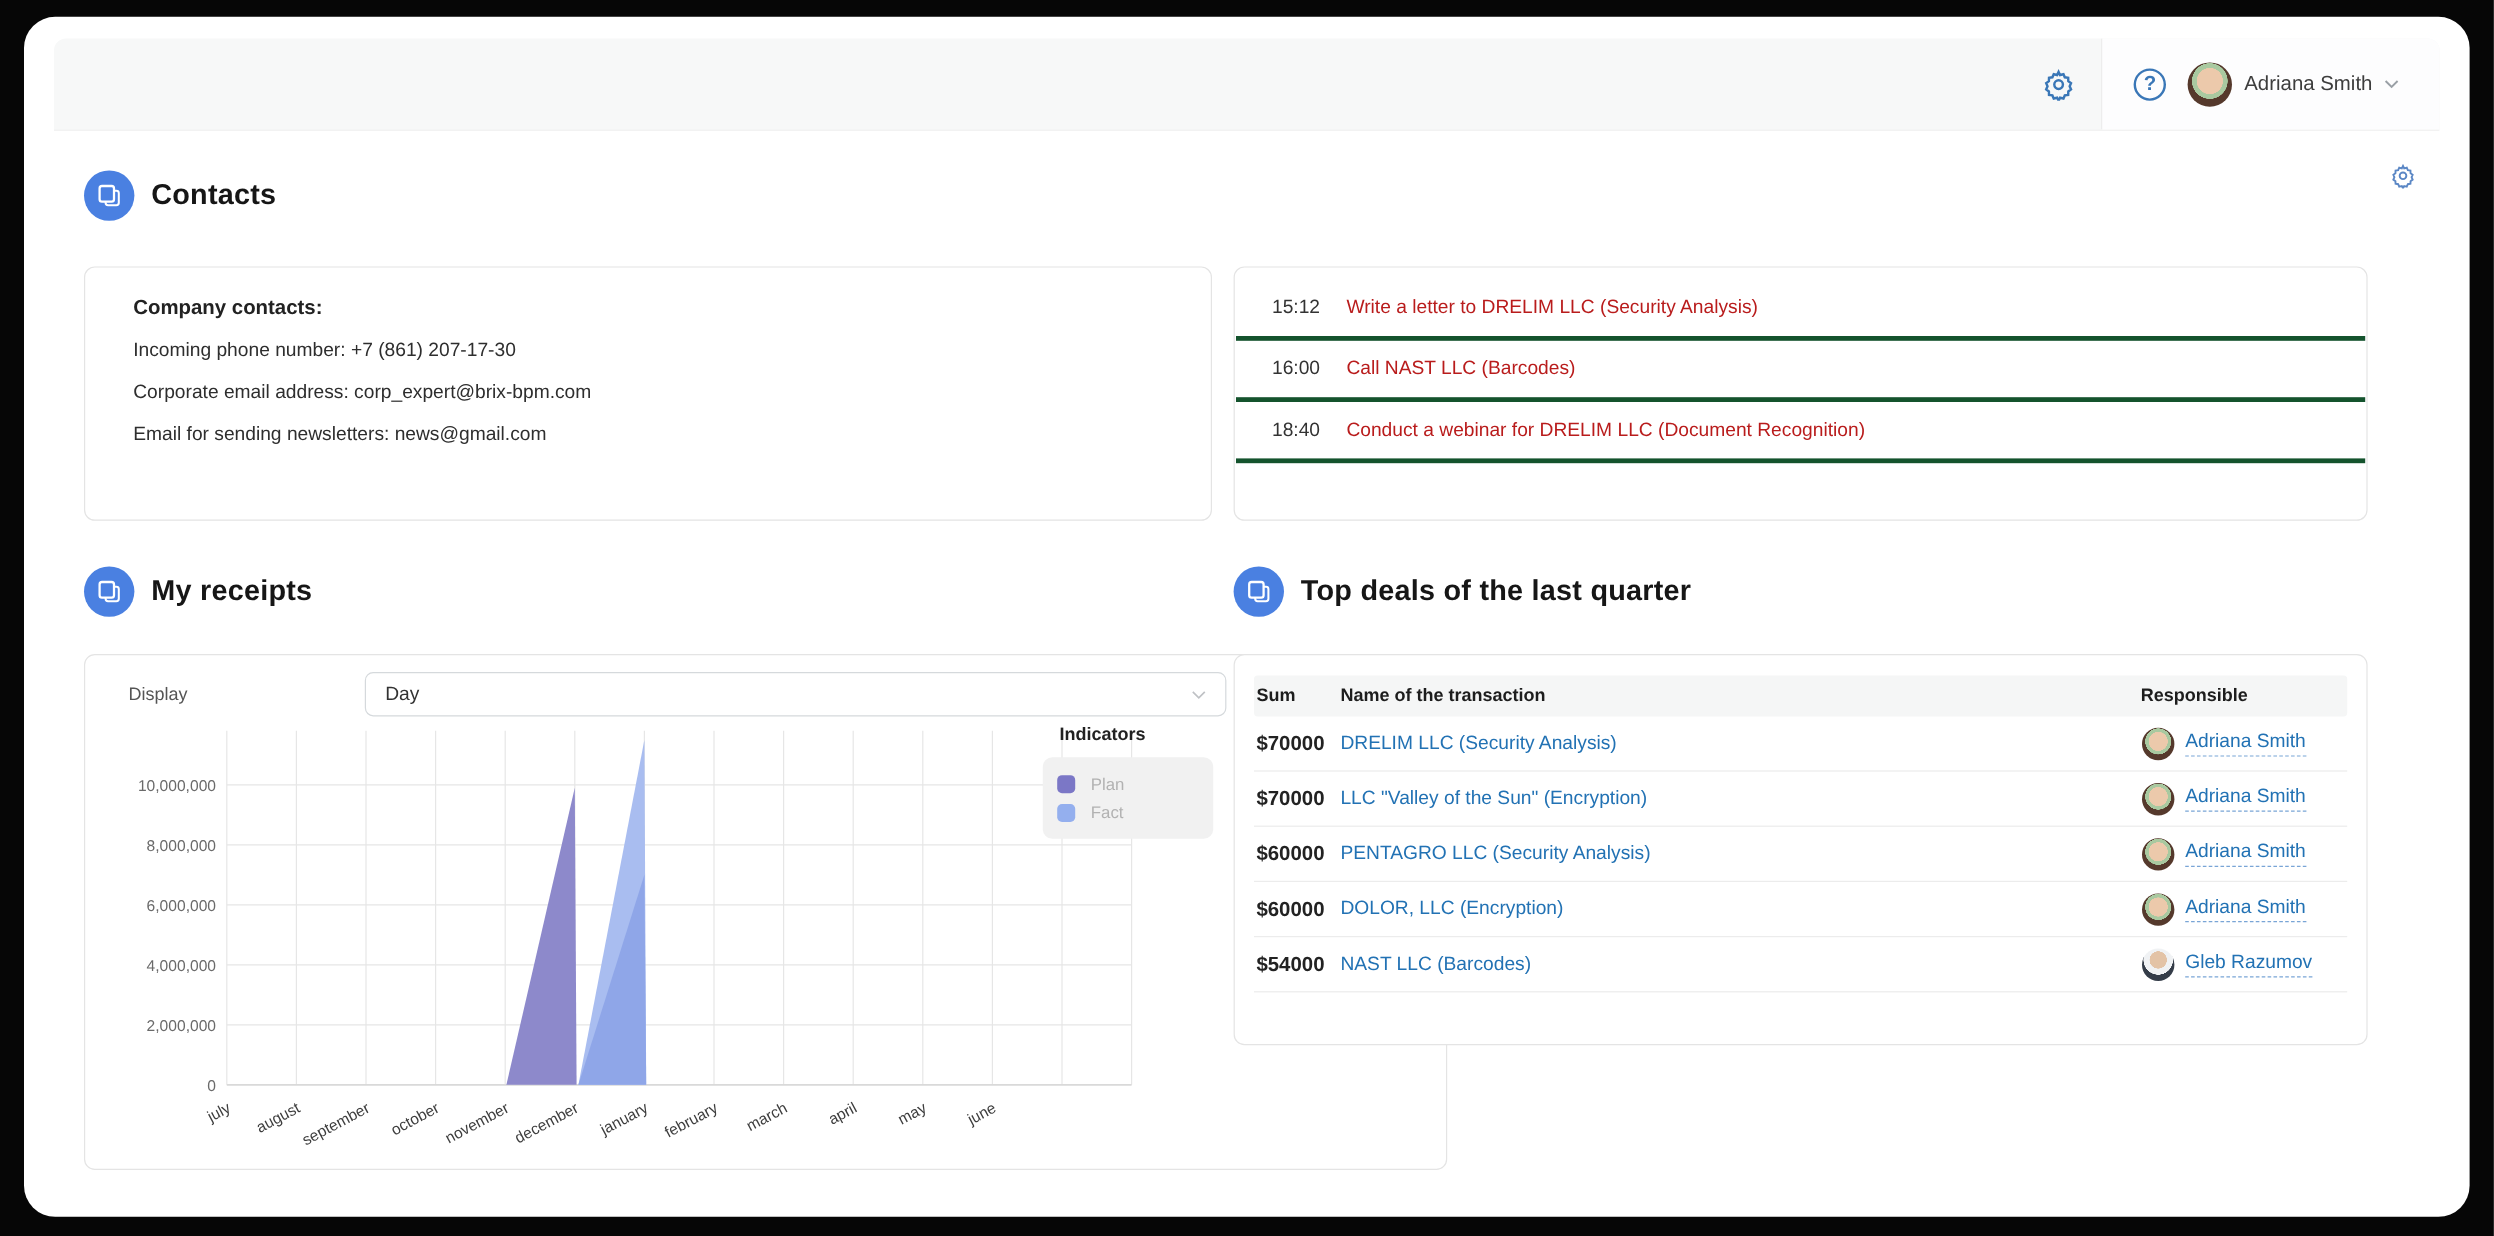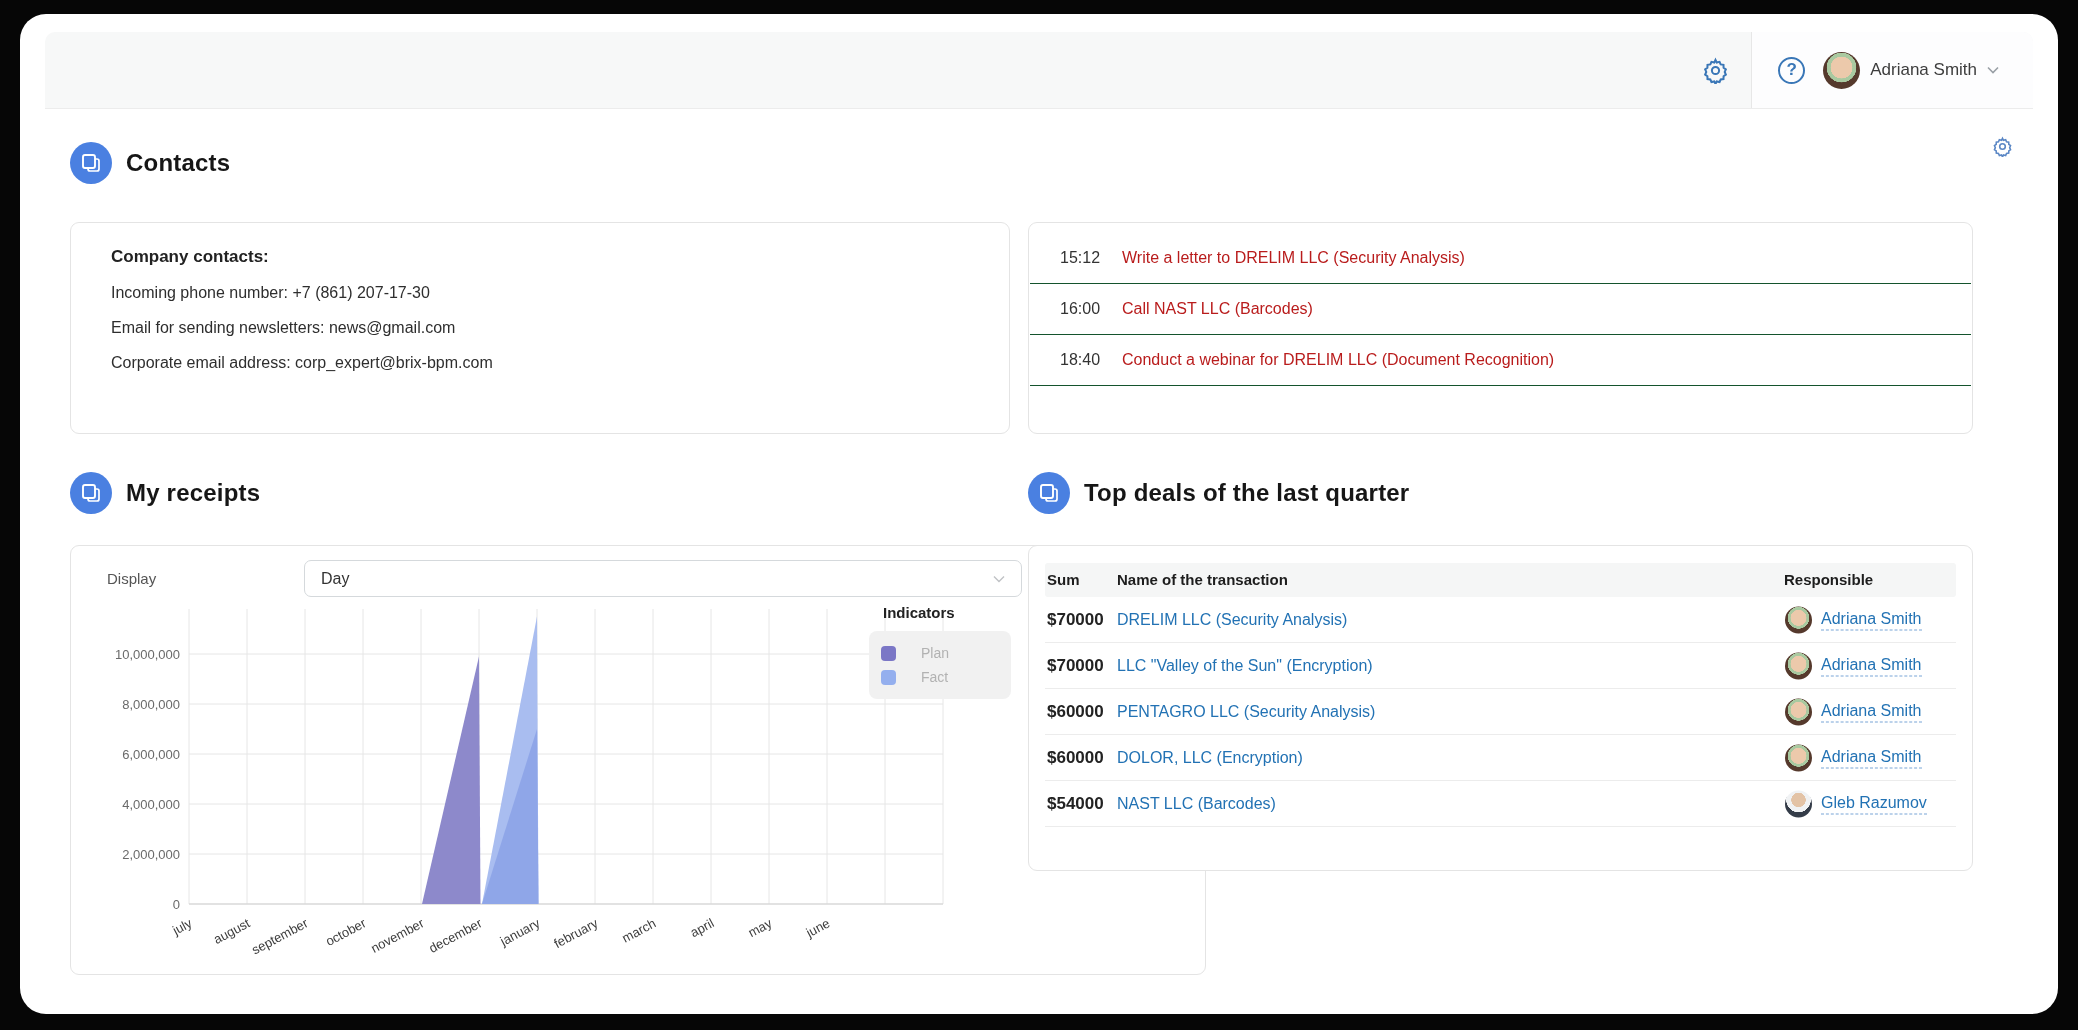--- a/index.html
+++ b/index.html
@@ -31,35 +31,35 @@
   #card-contacts { left:50px; top:208px; width:940px; height:212px; padding:24px 40px; }
   #card-tasks    { left:1008px; top:208px; width:945px; height:212px; padding:10px 0 0 0; }
   #card-receipts { left:50px; top:531px; width:1136px; height:430px; }
   #card-deals    { left:1008px; top:531px; width:945px; height:326px; padding:17px 16px; }
 
   
   .contact-line { font-size:16px; color:#2e2e2e; margin-bottom:17px; }
   .contact-line.bold { font-weight:bold; color:#222; font-size:17px; }
 
   
-  .task-row { height:51px; margin:0 1px; border-bottom:1px solid #14532d; display:flex; align-items:center; }
+  .task-row { height:51px; margin:0 1px; border-bottom:4px solid #14532d; display:flex; align-items:center; }
   .task-time { width:62px; margin-left:30px; font-size:16px; color:#333; }
   .task-link { font-size:16px; color:#b91c1c; text-decoration:none; cursor:pointer; }
 
   
   .display-row { position:absolute; left:0; top:0; width:100%; height:66px; }
   .display-label { position:absolute; left:36px; top:24px; font-size:15px; color:#555; }
   .select { position:absolute; left:233px; top:14px; width:718px; height:37px; background:#fff; border:1px solid #d5d9dc; border-radius:7px; font-size:16px; color:#333; display:flex; align-items:center; padding:0 16px; cursor:pointer; justify-content:space-between; }
   .select .chev { opacity:.55; }
 
   .chart-wrap { position:absolute; left:0; top:52px; width:940px; height:378px; }
   .legend { position:absolute; left:798px; top:58px; width:142px; }
   .legend-title { font-size:15px; font-weight:bold; color:#222; margin-left:14px; }
   .legend-box { margin-top:10px; background:#f1f1f1; border-radius:8px; padding:10px 12px; }
-  .legend-item { display:flex; align-items:center; gap:25px; padding:4px 0; cursor:pointer; }
+  .legend-item { display:flex; align-items:center; gap:13px; padding:4px 0; cursor:pointer; }
   .legend-swatch { width:15px; height:15px; border-radius:4px; }
   .legend-label { font-size:14px; color:#b2b2b2; }
 
   
   .deals-head { position:relative; height:34px; background:#f5f6f6; border-radius:3px; }
   .deals-head span { position:absolute; top:8px; font-size:15px; font-weight:bold; color:#1d1d1d; }
   .dh-sum { left:2px; } .dh-name { left:72px; } .dh-resp { left:739px; }
   .deal-row { position:relative; height:46px; border-bottom:1px solid #ececec; }
   .deal-row > * { position:absolute; top:50%; transform:translateY(-50%); }
   .deal-sum { left:2px; font-size:17px; font-weight:bold; color:#222; }
@@ -126,23 +126,23 @@
         </svg>
     </span>
     <h2>Top deals of the last quarter</h2>
   </div>
 
   <div class="card" id="card-contacts">
     <p class="contact-line bold">Company contacts:</p>
     <div id="contact-lines">
   <p class="contact-line">Incoming phone number: +7 (861) 207-17-30</p>
 
+  <p class="contact-line">Corporate email address: corp_expert@brix-bpm.com</p>
+
   <p class="contact-line">Email for sending newsletters: news@gmail.com</p>
-
-  <p class="contact-line">Corporate email address: corp_expert@brix-bpm.com</p>
 </div>
   </div>
 
   <div class="card" id="card-tasks">
     <div id="task-rows">
   <div class="task-row">
     <span class="task-time">15:12</span>
     <a class="task-link">Write a letter to DRELIM LLC (Security Analysis)</a>
   </div>
 

